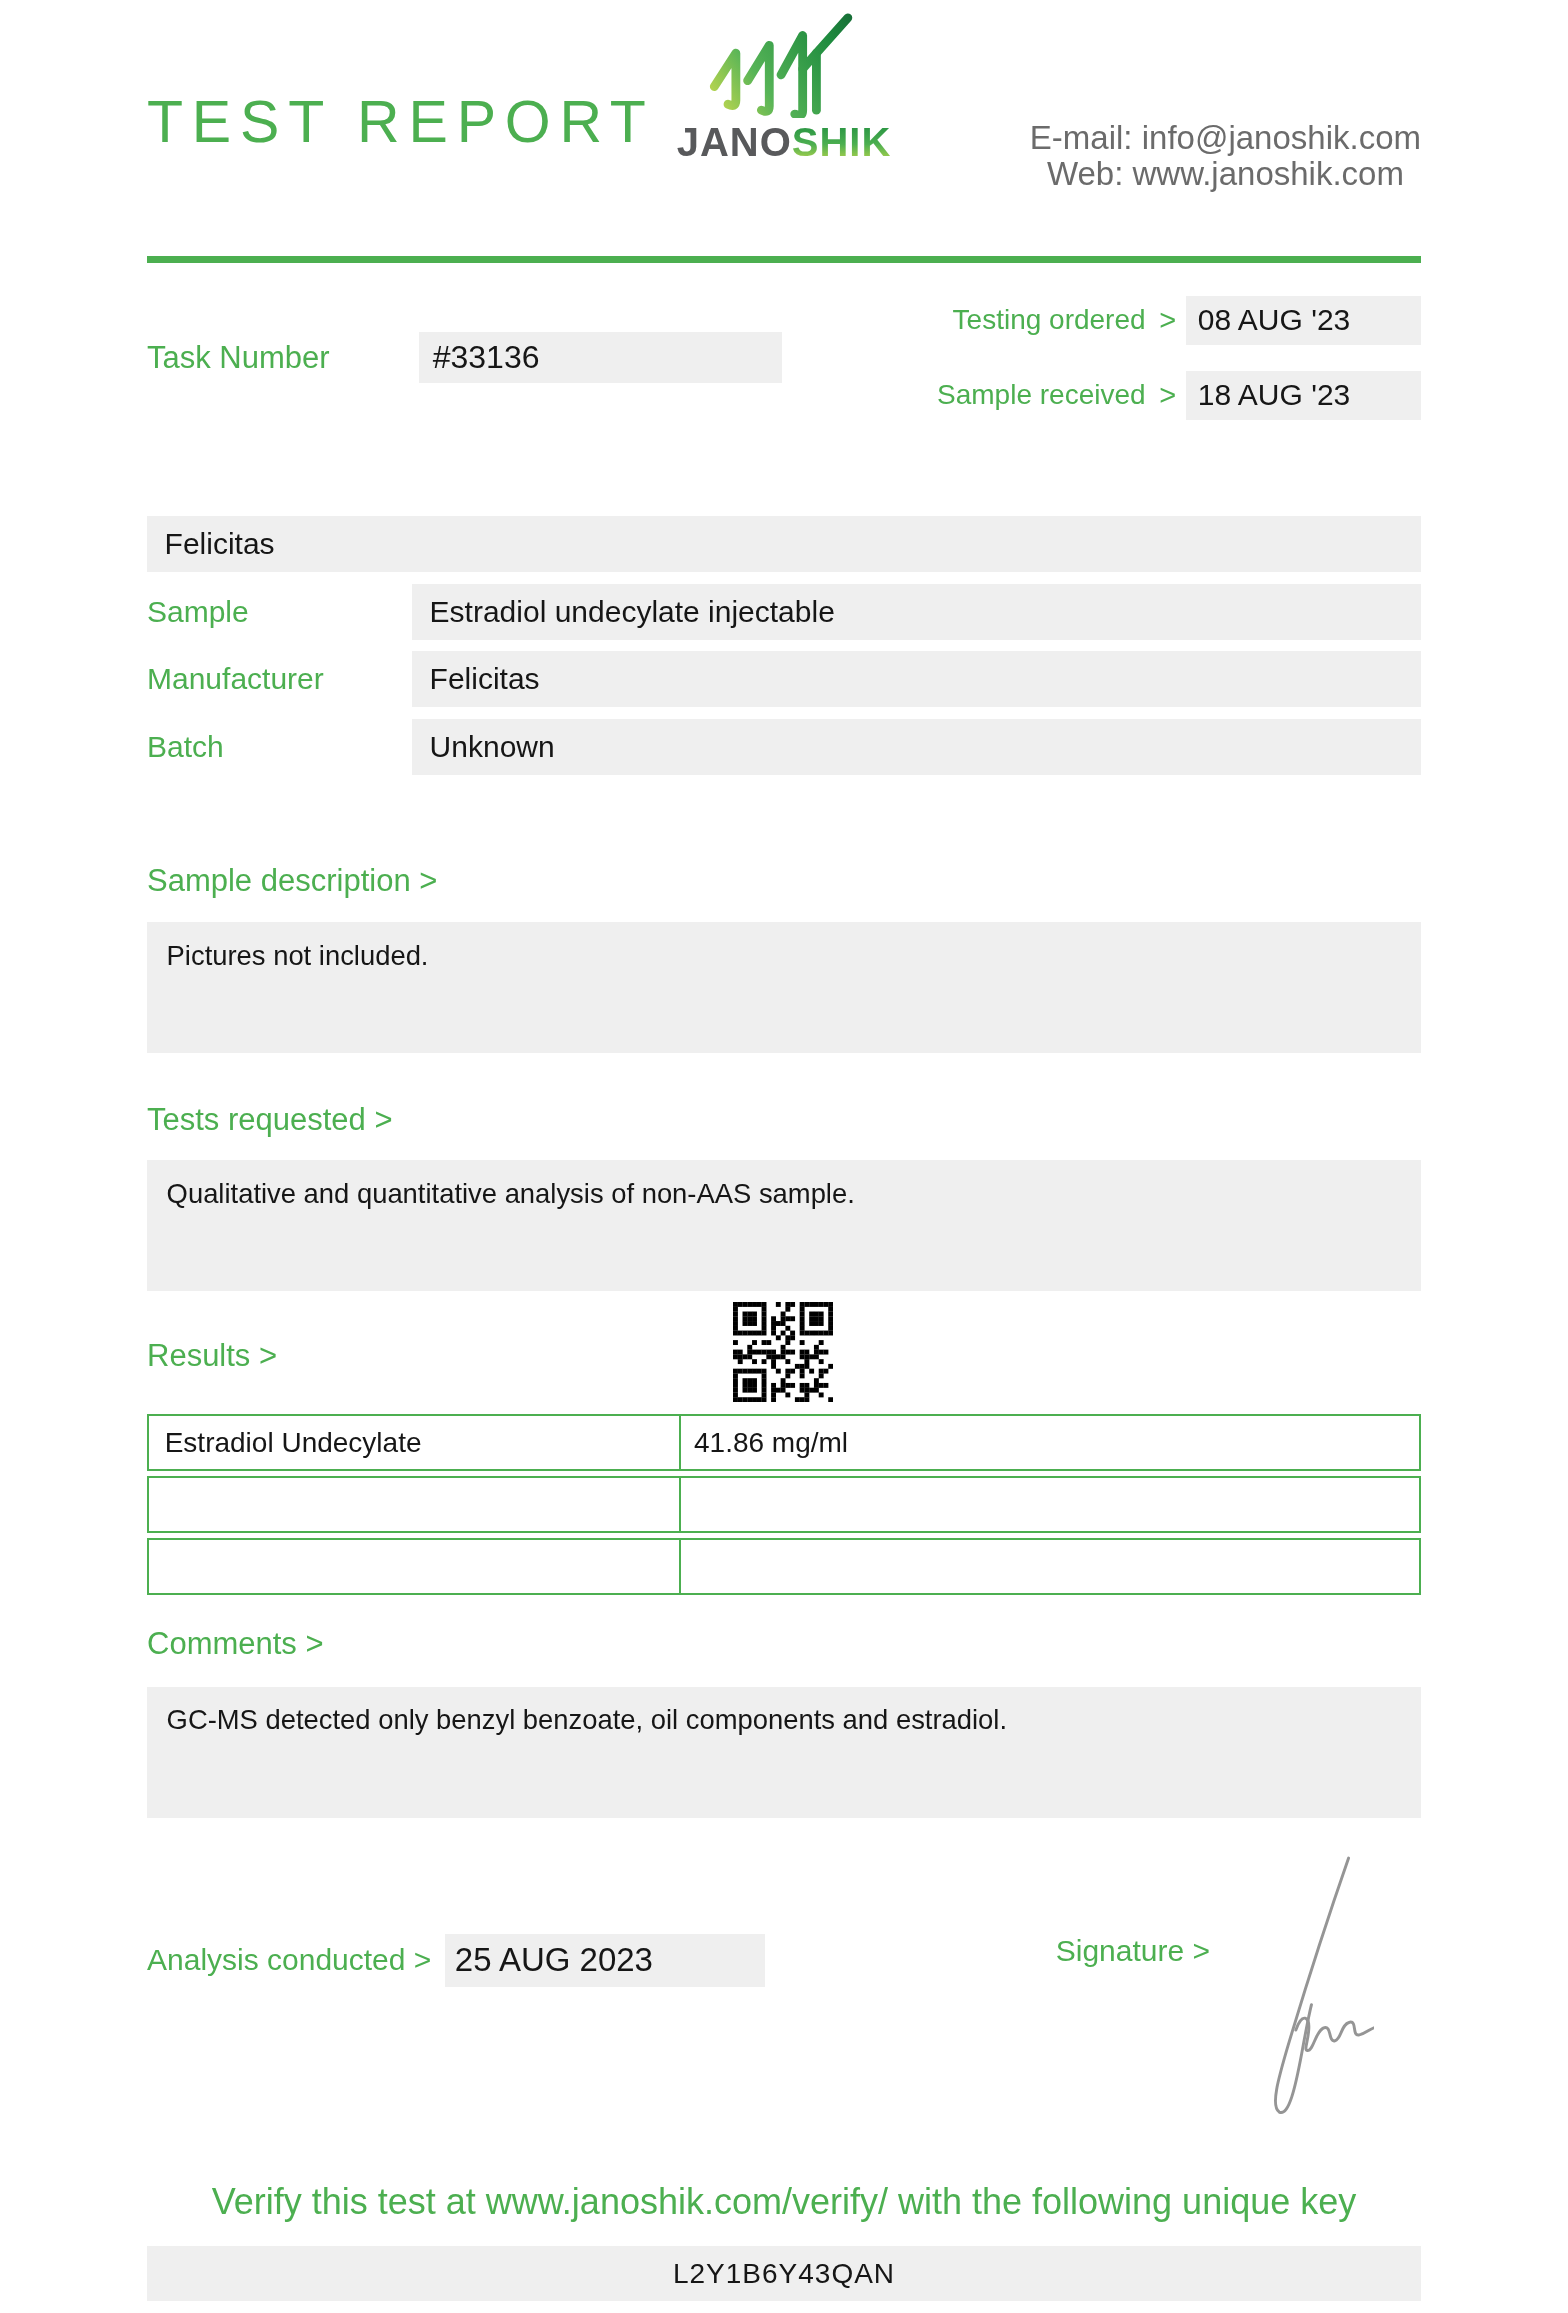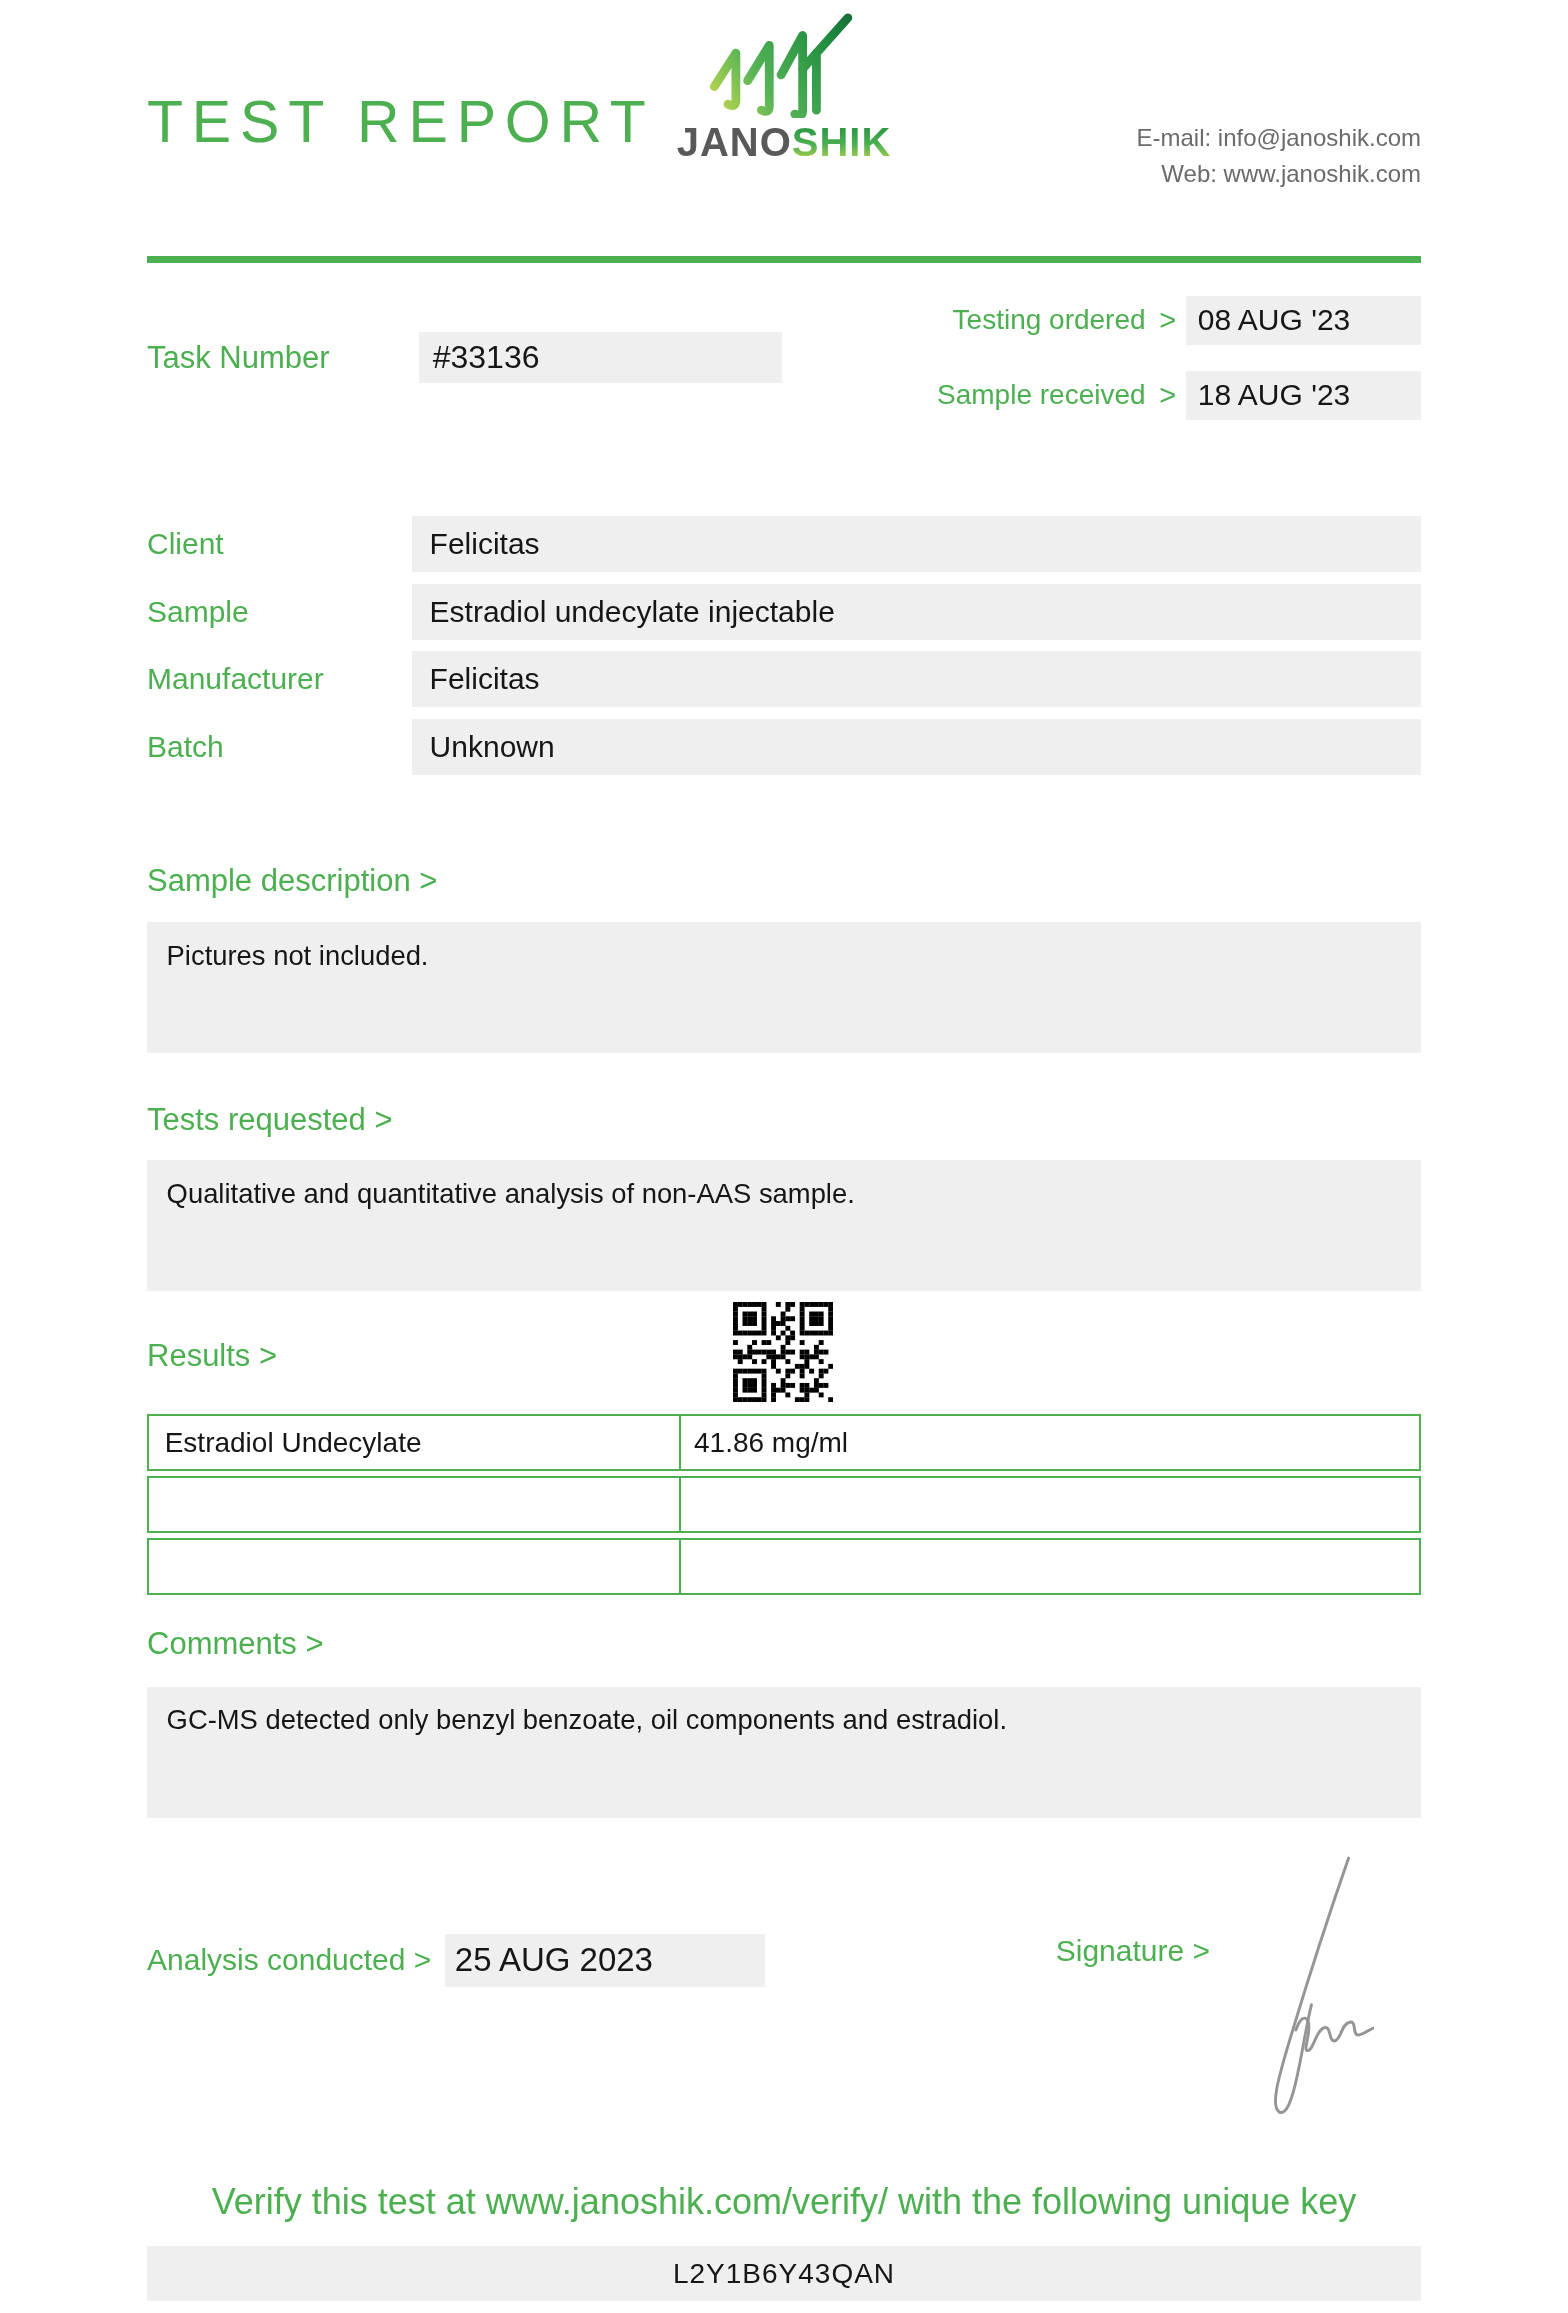--- a/index.html
+++ b/index.html
@@ -28,21 +28,21 @@
   .logo{position:absolute;left:50%;transform:translateX(-50%);top:7.8px;text-align:center;width:333px;}
   .logo svg{display:block;margin:0 auto;}
   .logo-word{
     font-size:40px;font-weight:bold;letter-spacing:1px;color:var(--logo-dark);
     margin-top:2px;white-space:nowrap;
   }
   .logo-word .logo-green{
     background:linear-gradient(180deg,#1f8c3f 0%, #4caf50 55%, #c3d94c 100%);
     -webkit-background-clip:text;background-clip:text;color:transparent;
   }
-  .contact{position:absolute;right:0;top:120px;text-align:right;color:var(--gray);font-size:24px;line-height:36px;}
+  .contact{position:absolute;right:0;top:120px;text-align:center;color:var(--gray);font-size:33px;line-height:36px;}
 
   .rule{height:6.9px;background:var(--green);margin-top:31px;}
 
   
   .task-row{display:flex;justify-content:space-between;margin-top:33px;}
   .lbl{color:var(--green);font-size:29px;white-space:nowrap;}
   .arrow{color:var(--green);font-size:29px;margin:0 9.8px 0 13.7px;}
   .task-left{display:flex;align-items:center;}
   .task-left .lbl{width:272px;font-size:31px;}
   .vbox{background:var(--box);display:flex;align-items:center;}
@@ -147,21 +147,20 @@
         <span class="arrow">&gt;</span>
         <div class="vbox date-box">
             <span>18 AUG '23</span>
           </div>
       </div>
     </div>
   </div>
 
   <div class="info">
     <div class="info-row">
-      <span class="lbl">Client</span>
       <div class="vbox">
           <span>Felicitas</span>
         </div>
     </div>
     <div class="info-row">
       <span class="lbl">Sample</span>
       <div class="vbox">
           <span>Estradiol undecylate injectable</span>
         </div>
     </div>

